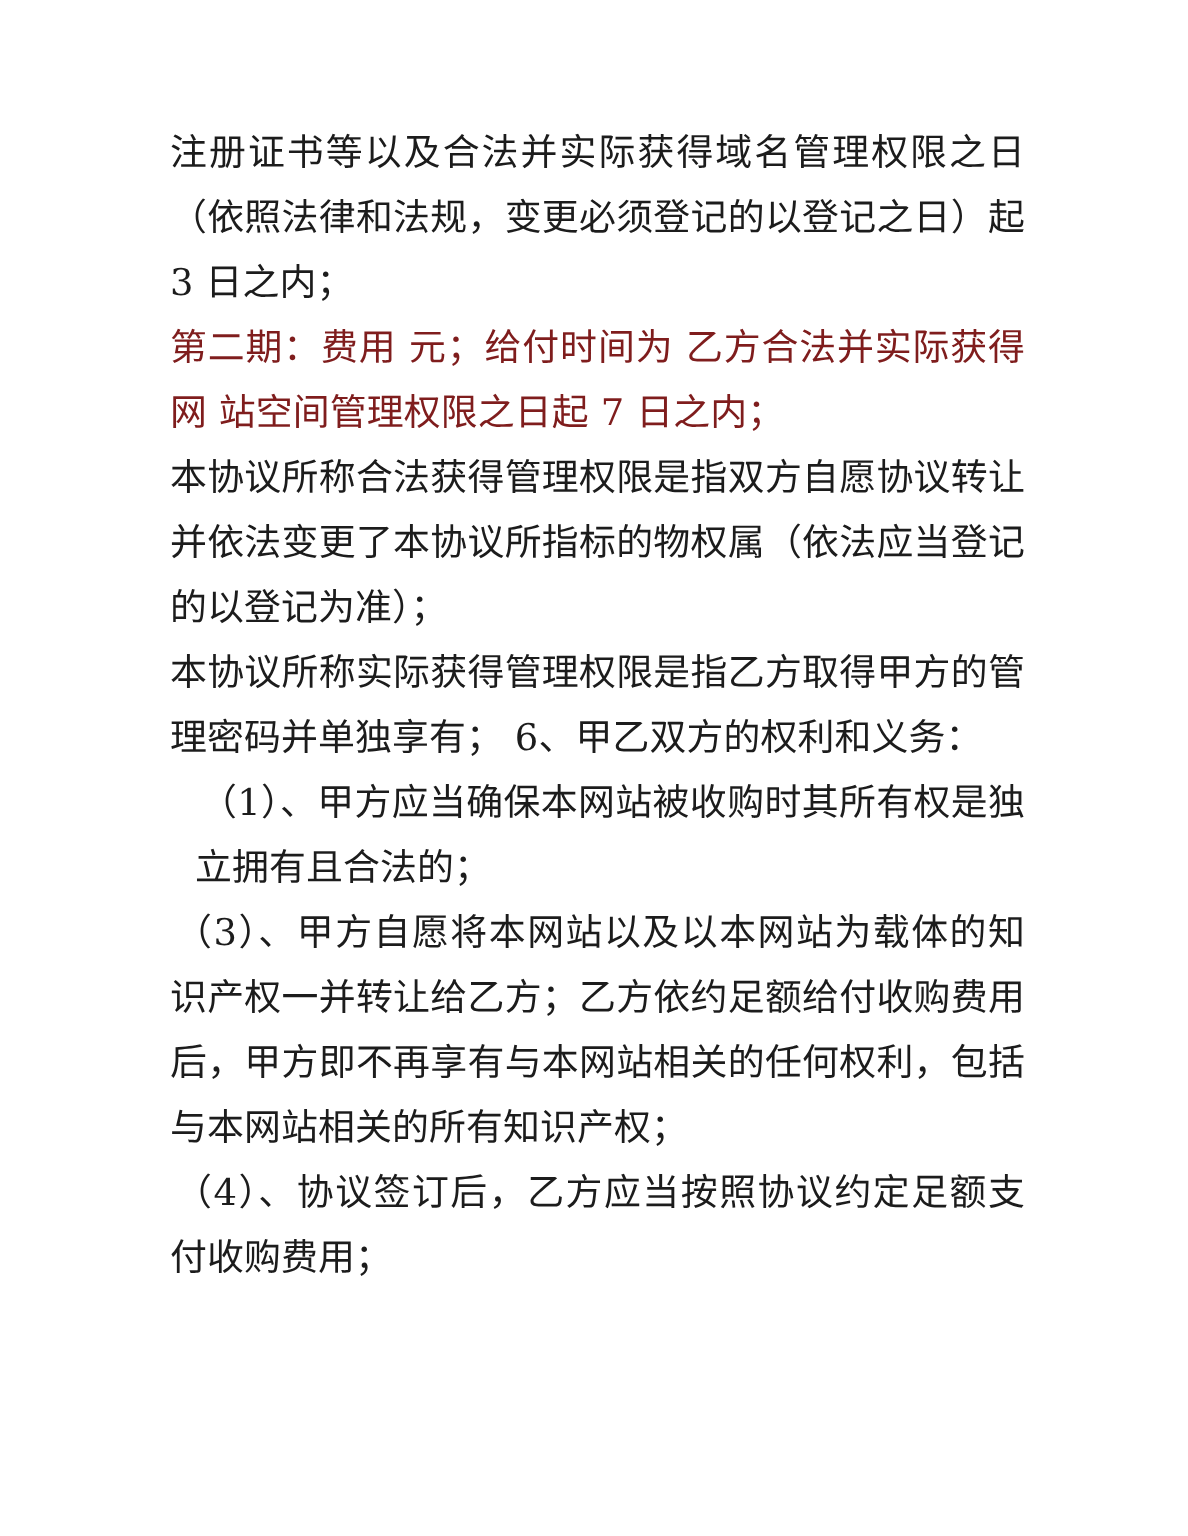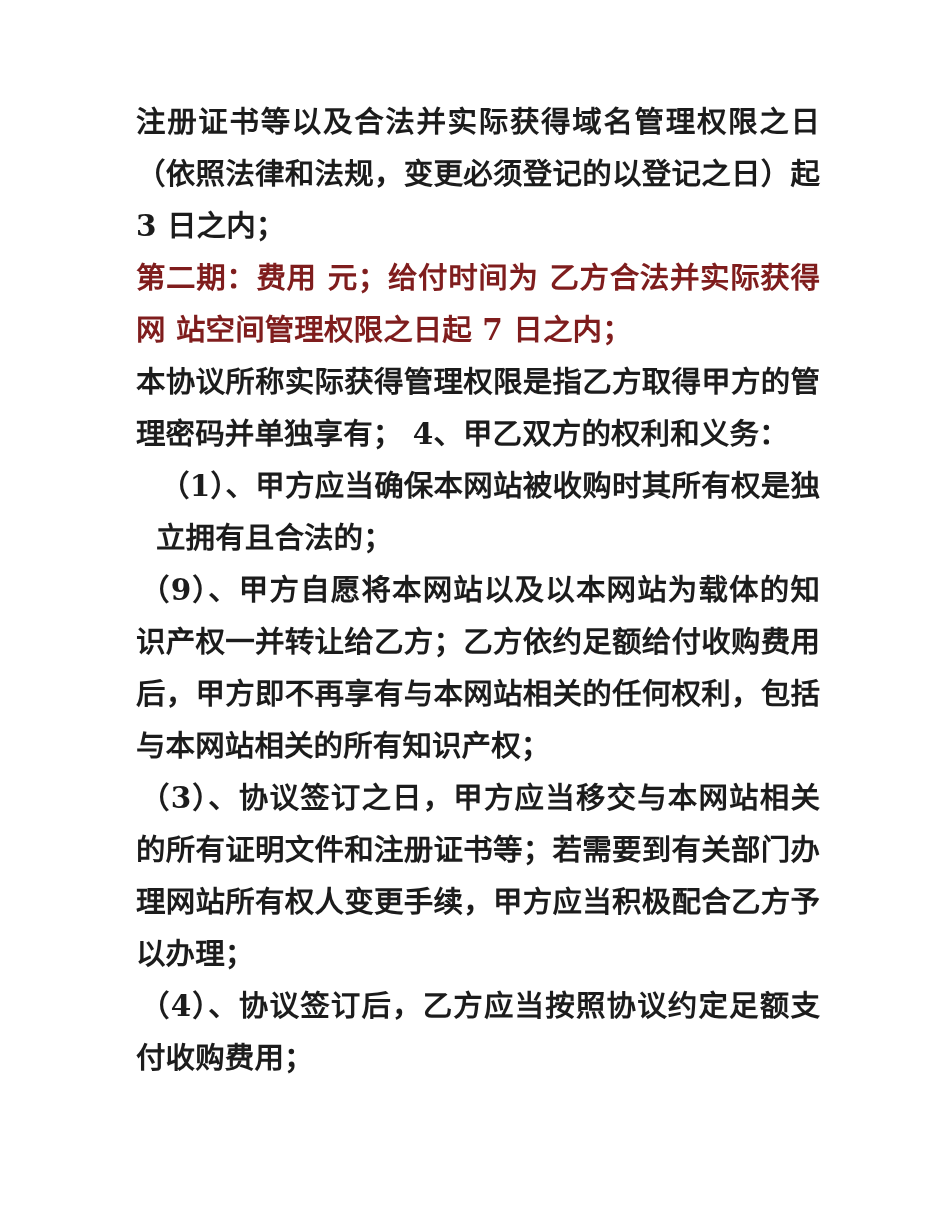--- a/index.html
+++ b/index.html
@@ -30,35 +30,34 @@
     padding: 0;
     font-family: "DejaVu Serif", "Liberation Serif", serif;
     font-size: 29.5px;
     line-height: 52px;
     color: #1c1c1c;
     text-align: justify;
     text-justify: inter-ideograph;
     letter-spacing: 0.1px;
     word-break: break-all;
     overflow-wrap: break-word;
-    font-weight: bold;
     -webkit-font-smoothing: antialiased;
   }
 
   
   .doc-para.paren-lead {
     text-indent: 4px;
   }
 </style>
 </head>
 <body>
 
 <div class="page" style="background: rgb(255, 255, 255);">
   <div class="doc-body">
       <p class="doc-para" style="color: rgb(28, 28, 28);">注册证书等以及合法并实际获得域名管理权限之日（依照法律和法规，变更必须登记的以登记之日）起 3 日之内；</p>
       <p class="doc-para" style="color: #7f1d1d;">第二期：费用 元；给付时间为 乙方合法并实际获得网 站空间管理权限之日起 7 日之内；</p>
-      <p class="doc-para" style="color: rgb(28, 28, 28);">本协议所称实际获得管理权限是指乙方取得甲方的管理密码并单独享有； 4、甲乙双方的权利和义务：</p>
+      <p class="doc-para" style="color: rgb(28, 28, 28);">本协议所称合法获得管理权限是指双方自愿协议转让并依法变更了本协议所指标的物权属（依法应当登记的以登记为准）；</p>
+      <p class="doc-para" style="color: rgb(28, 28, 28);">本协议所称实际获得管理权限是指乙方取得甲方的管理密码并单独享有； 6、甲乙双方的权利和义务：</p>
       <p class="doc-para paren-lead" style="color: rgb(28, 28, 28); margin-left: 20px;">（1）、甲方应当确保本网站被收购时其所有权是独立拥有且合法的；</p>
-      <p class="doc-para paren-lead" style="color: rgb(28, 28, 28);">（9）、甲方自愿将本网站以及以本网站为载体的知识产权一并转让给乙方；乙方依约足额给付收购费用后，甲方即不再享有与本网站相关的任何权利，包括与本网站相关的所有知识产权；</p>
-      <p class="doc-para paren-lead" style="color: rgb(28, 28, 28);">（3）、协议签订之日，甲方应当移交与本网站相关的所有证明文件和注册证书等；若需要到有关部门办理网站所有权人变更手续，甲方应当积极配合乙方予以办理；</p>
+      <p class="doc-para paren-lead" style="color: rgb(28, 28, 28);">（3）、甲方自愿将本网站以及以本网站为载体的知识产权一并转让给乙方；乙方依约足额给付收购费用后，甲方即不再享有与本网站相关的任何权利，包括与本网站相关的所有知识产权；</p>
       <p class="doc-para paren-lead" style="color: rgb(28, 28, 28);">（4）、协议签订后，乙方应当按照协议约定足额支付收购费用；</p>
     </div>
 </div>
 
 </body></html>

